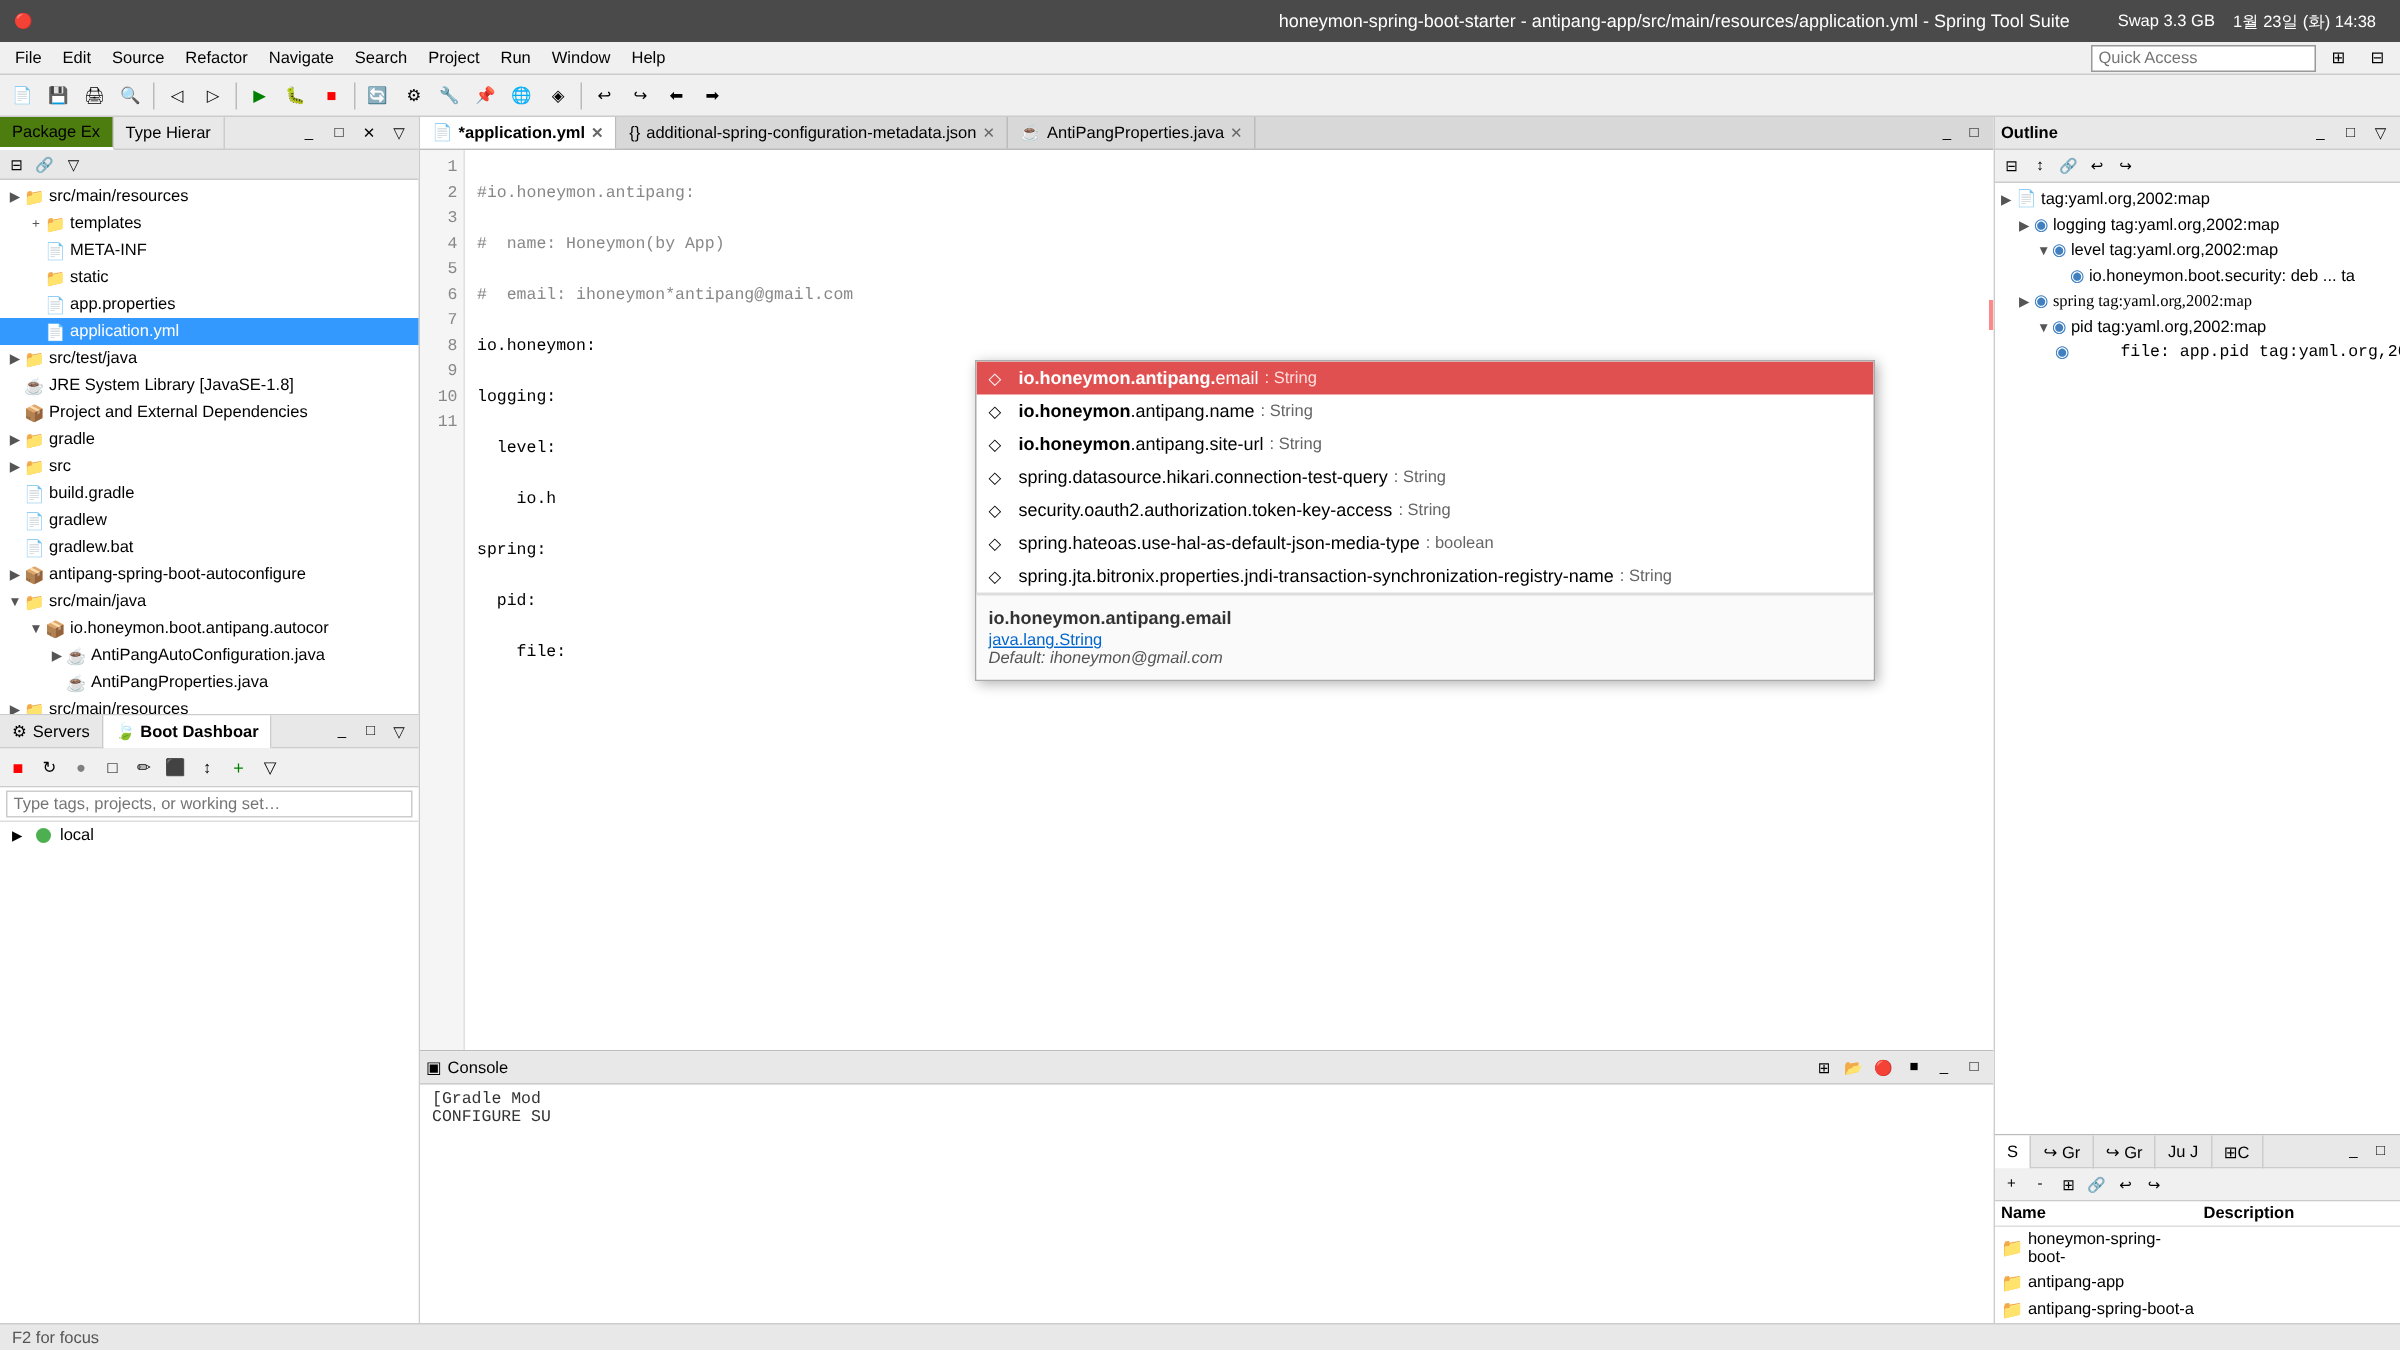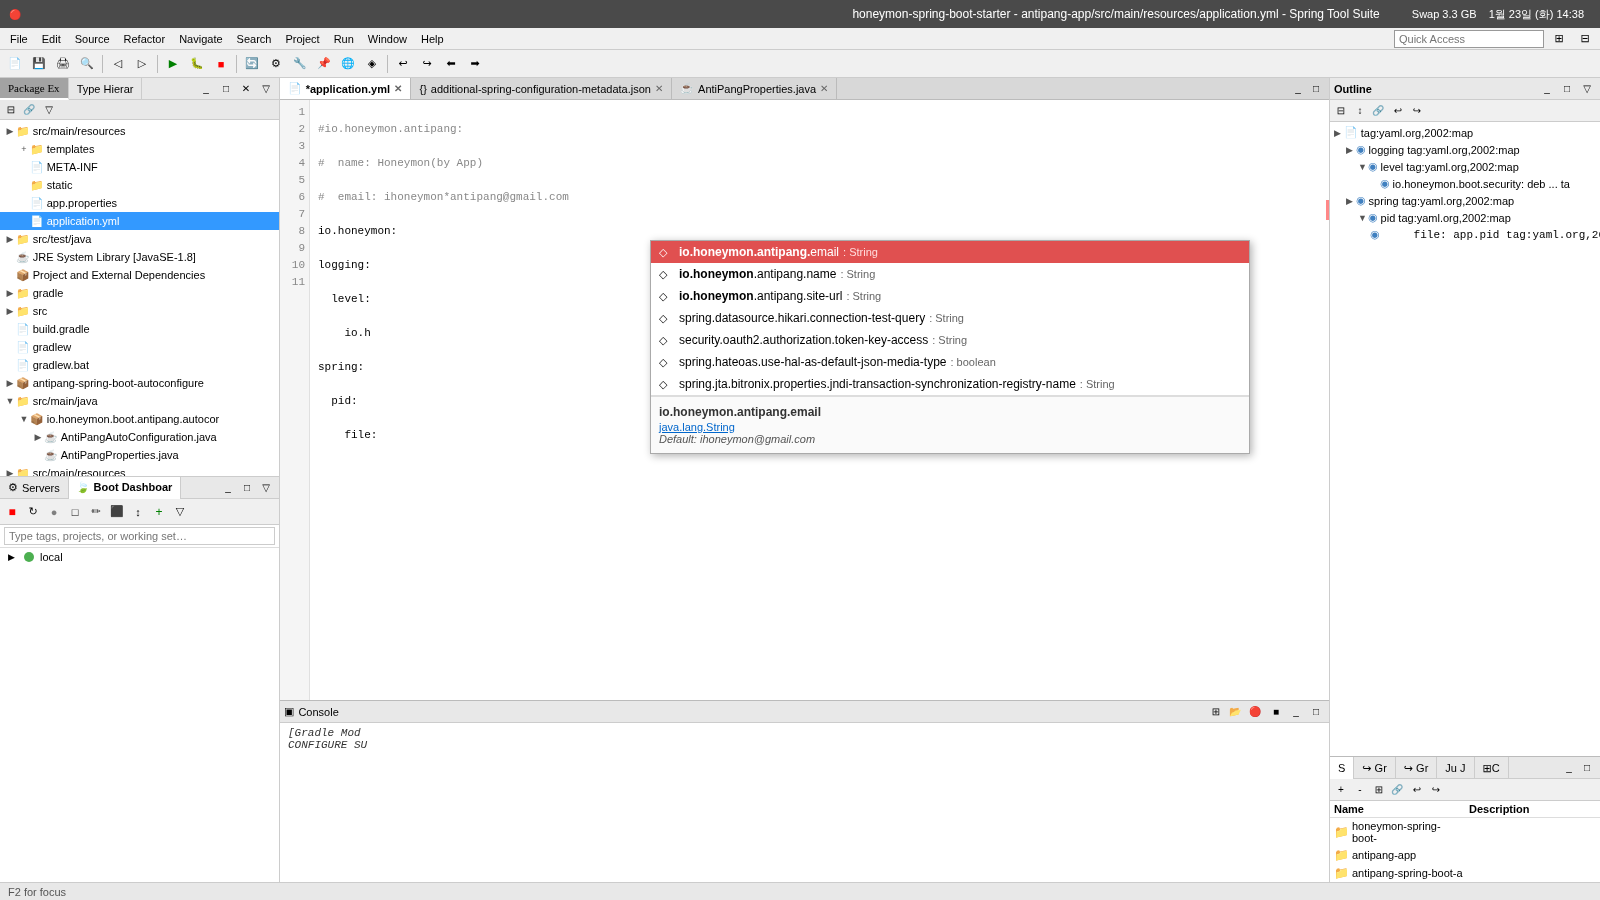--- a/index.html
+++ b/index.html
@@ -86,23 +86,22 @@
     .panel-tab {
       padding: 2px 8px;
       font-family: Arial, sans-serif;
       font-size: 11px;
       cursor: pointer;
       border-right: 1px solid #ccc;
       height: 22px;
       display: flex; align-items: center;
     }
     .panel-tab.active {
-      background: #a3a3a3;
+      background: #4d7c0f;
       border-bottom: 2px solid #fff;
-      font-family: Liberation Serif, serif;
     }
     .panel-toolbar {
       display: flex;
       align-items: center;
       background: #e8e8e8;
       border-bottom: 1px solid #ccc;
       height: 20px;
       padding: 0 2px;
       gap: 1px;
     }
@@ -272,21 +271,20 @@
       font-size: 11px;
       gap: 4px;
     }
     .console-content {
       flex: 1;
       padding: 4px 8px;
       font-family: 'Courier New', monospace;
       font-size: 11px;
       color: #333;
       overflow-y: auto;
-      font-style: italic;
     }
 
     
     .right-panel {
       width: 270px;
       min-width: 270px;
       background: #fff;
       display: flex;
       flex-direction: column;
     }
@@ -720,21 +718,21 @@
           <span style="font-size:11px;font-family:Arial,sans-serif;">level tag:yaml.org,2002:map</span>
         </div>
         <div class="outline-item" style="padding-left: 40px;">
           <span style="width:10px;font-size:9px;color:#555;"></span>
           <span style="margin-right:3px;color:#4080c0;">◉</span>
           <span style="font-size:11px;font-family:Arial,sans-serif;">io.honeymon.boot.security: deb ... ta</span>
         </div>
         <div class="outline-item" style="padding-left: 16px;">
           <span style="width:10px;font-size:9px;color:#555;">▶</span>
           <span style="margin-right:3px;color:#4080c0;">◉</span>
-          <span style="font-size:11px;font-family:Liberation Sans, sans-serif;">spring tag:yaml.org,2002:map</span>
+          <span style="font-size:11px;font-family:Liberation Serif, serif;">spring tag:yaml.org,2002:map</span>
         </div>
         <div class="outline-item" style="padding-left: 28px;">
           <span style="width:10px;font-size:9px;color:#555;">▼</span>
           <span style="margin-right:3px;color:#4080c0;">◉</span>
           <span style="font-size:11px;font-family:Arial,sans-serif;">pid tag:yaml.org,2002:map</span>
         </div>
         <div class="outline-item" style="padding-left: 40px;">
           <span style="width:10px;font-size:9px;color:#555;"></span>
           <span style="margin-right:3px;color:#4080c0;">◉</span>
           <span style="font-size:11px;font-family:Liberation Mono, monospace;padding-left:31px;">file: app.pid tag:yaml.org,2002:str</span>

